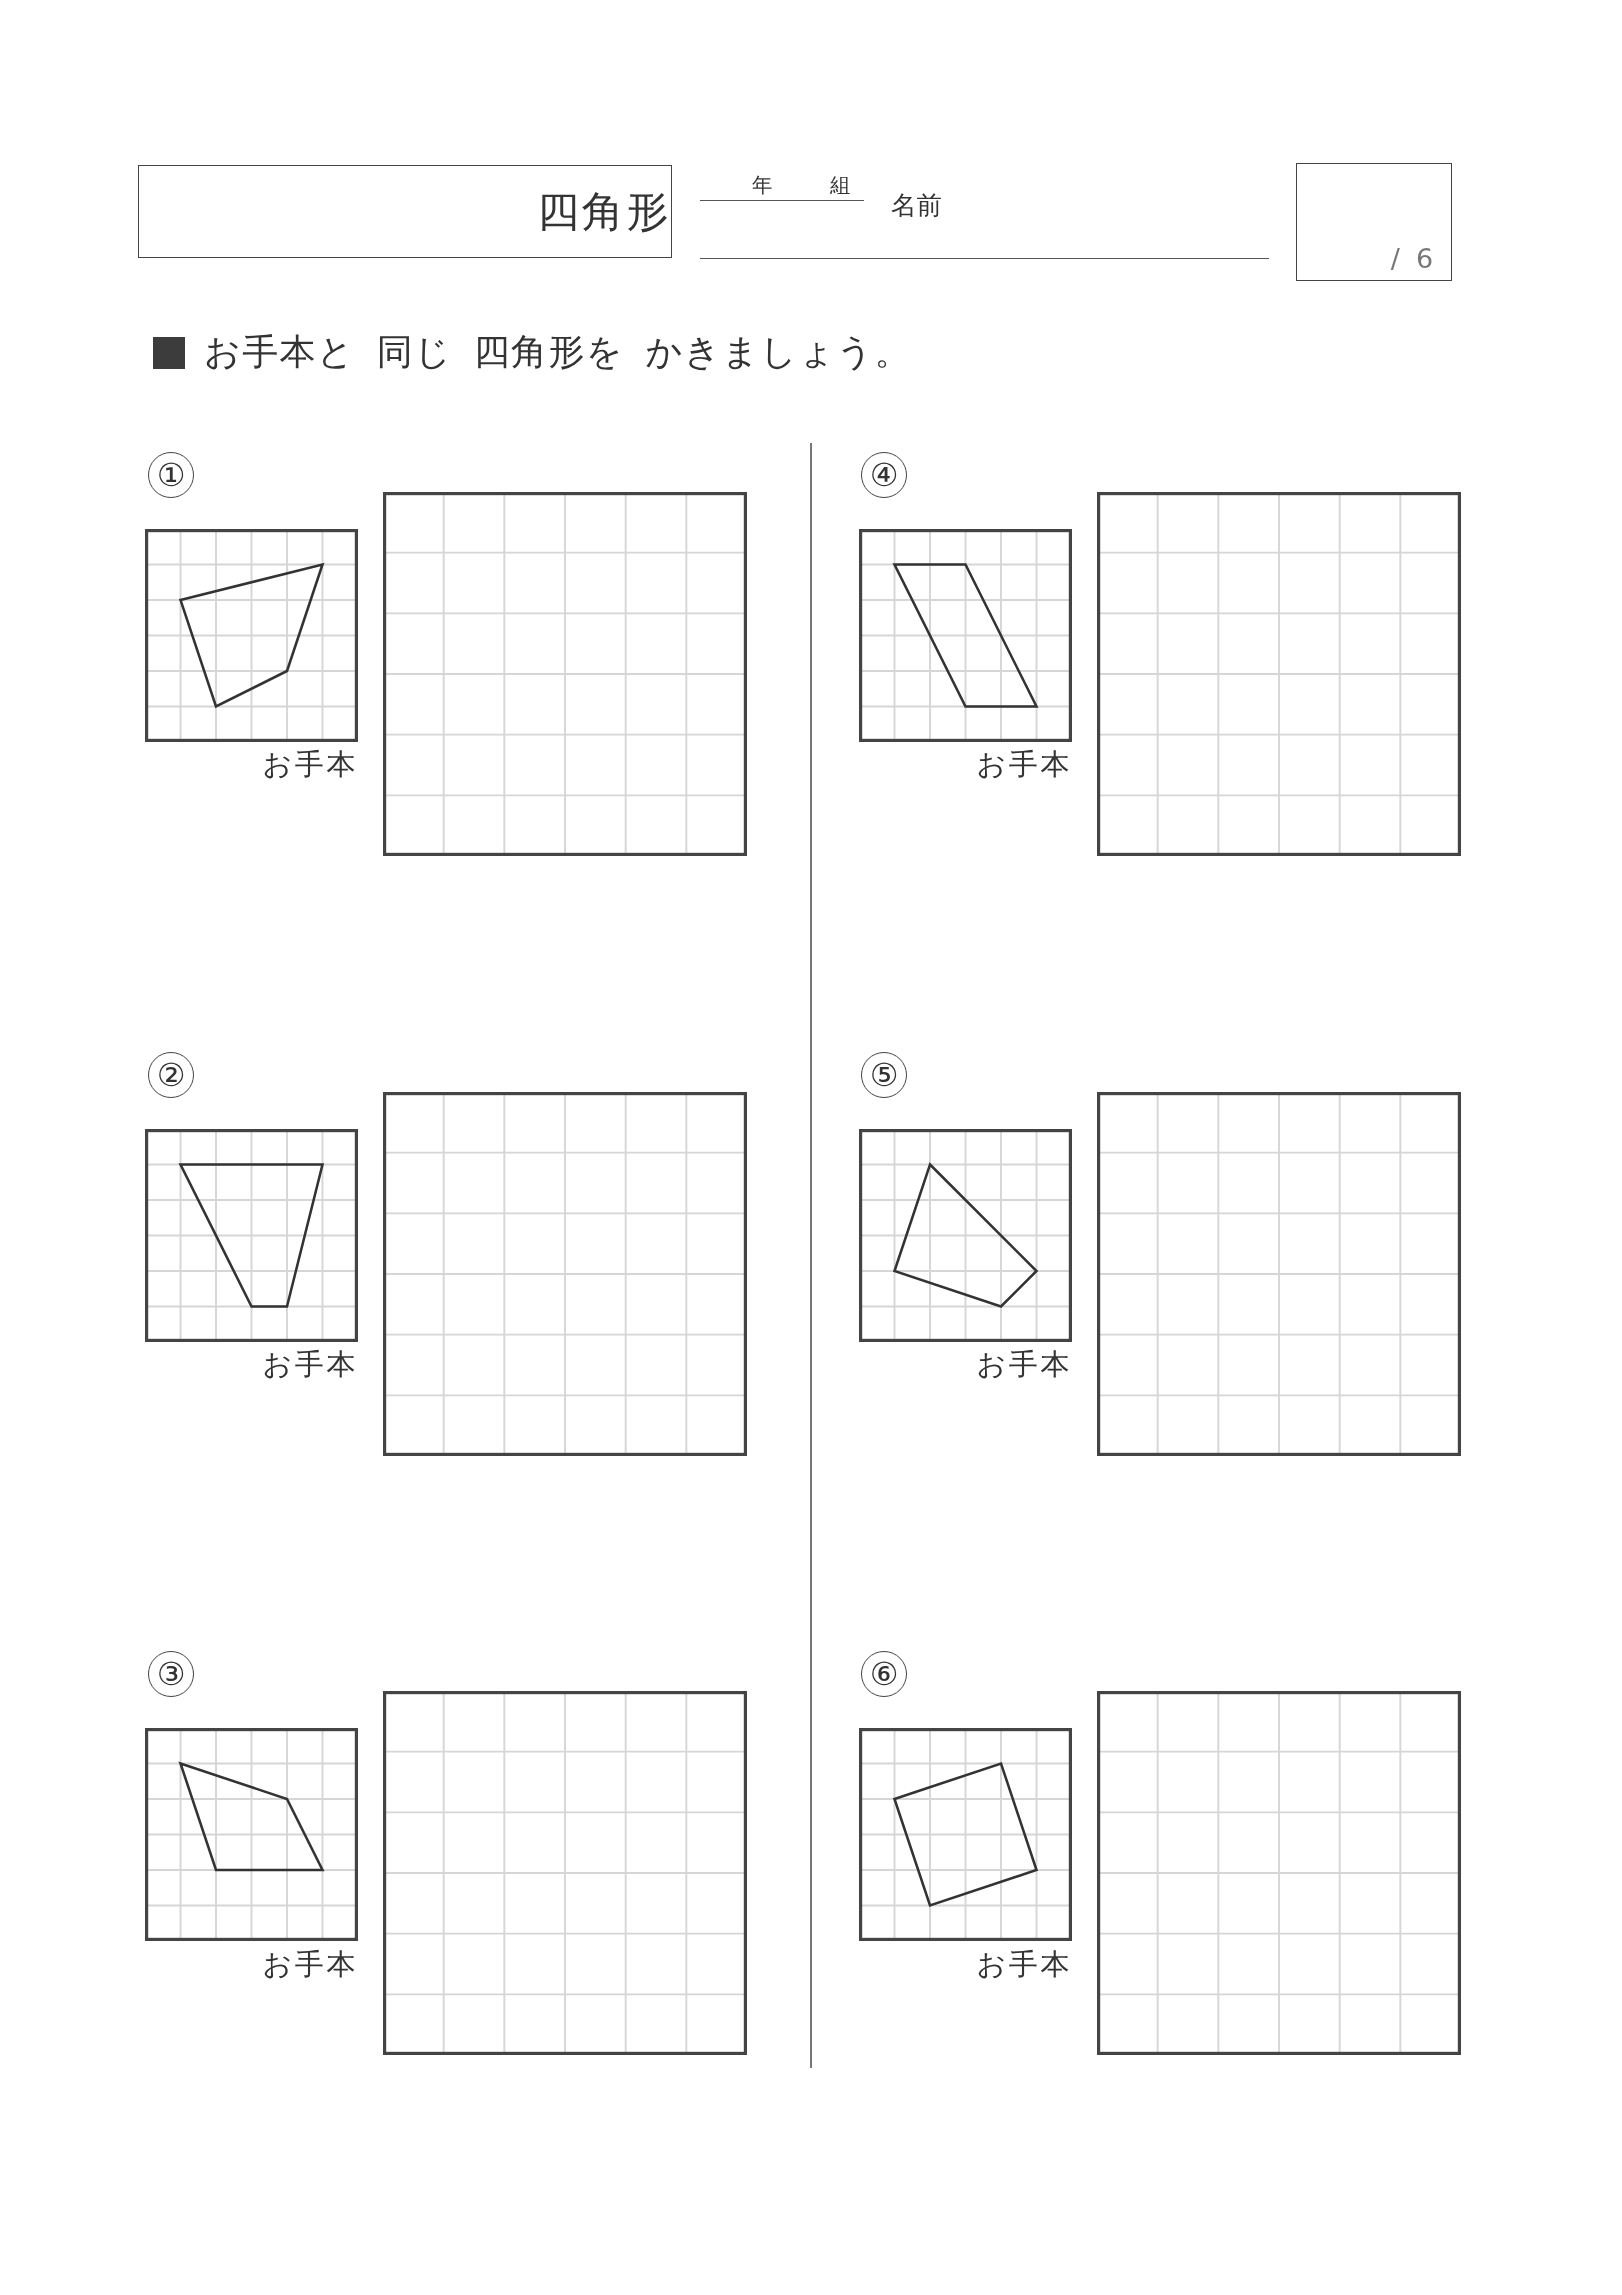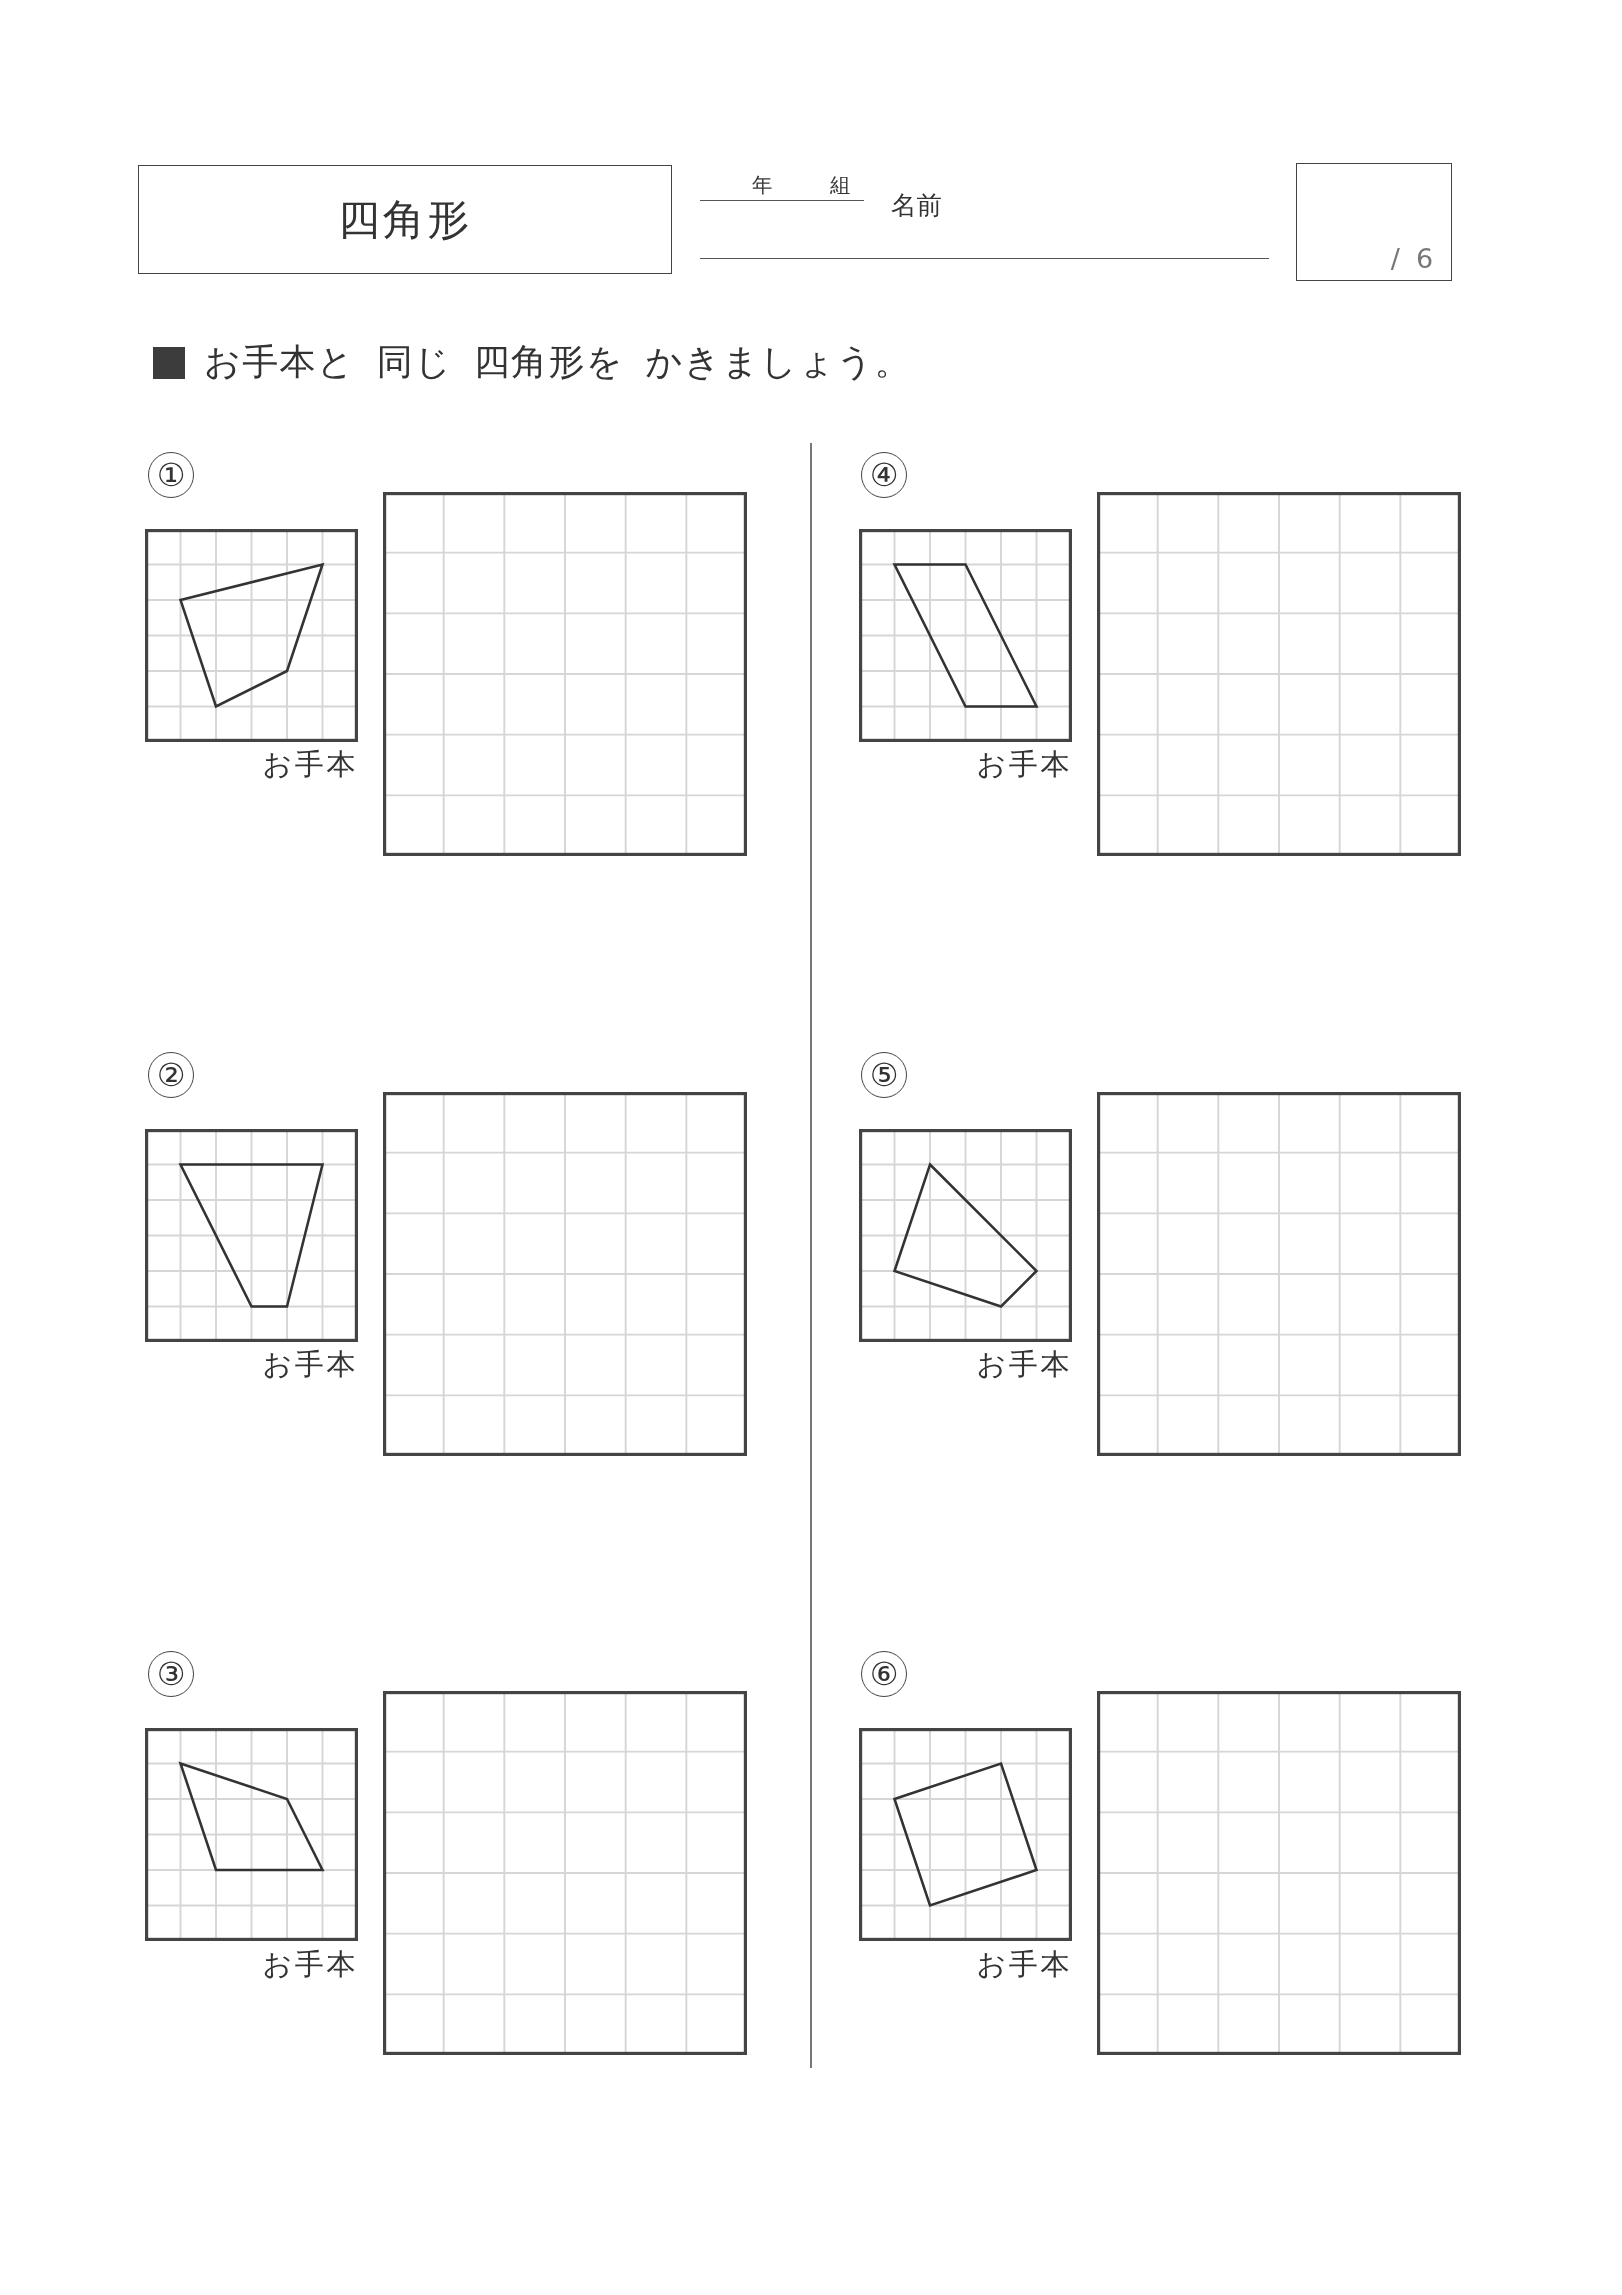--- a/index.html
+++ b/index.html
@@ -1,28 +1,28 @@
 <!DOCTYPE html>
 <html style="font-size:10.2px"><head>
 <meta charset="utf-8">
 <style>
   html, body { margin: 0; padding: 0; background: #ffffff; }
   body { width: 1623px; height: 2295px; position: relative; overflow: hidden;
          font-family: "DejaVu Sans", "Liberation Sans", sans-serif; color: #333333; }
   .abs { position: absolute; }
-  .title-box { left: 138px; top: 165px; width: 534px; height: 109px; border: 1.3px solid #444; box-sizing: border-box;
-               display: flex; align-items: center; justify-content: center; }
+  .title-box { left: 138px; top: 165px; width: 534px; height: 93px; border: 1.3px solid #444; box-sizing: border-box;
+               display: flex; align-items: center; justify-content: flex-end; }
   .title-text { font-size: 42px; letter-spacing: 2.6px; color: #333; }
   .class-line { left: 700px; top: 200px; width: 164px; height: 0; border-top: 1.9px solid #555; }
   .name-line { left: 700px; top: 258px; width: 569px; height: 0; border-top: 1.9px solid #555; }
   .small-label { font-size: 20.4px; color: #333; }
   .name-label { font-size: 25.5px; color: #333; }
   .score-box { left: 1296px; top: 163px; width: 156px; height: 118px; border: 1.9px solid #444; box-sizing: border-box; }
   .score-text { position: absolute; right: 14px; bottom: 6.4px; font-size: 27px; color: #777; letter-spacing: 3.8px; }
-  .instr { left: 153px; top: 338px; display: flex; align-items: center; }
+  .instr { left: 153px; top: 328px; display: flex; align-items: center; }
   .instr-square { width: 32px; height: 32px; background: #3c3c3c; margin-right: 19px; }
   .instr-text { font-size: 36px; color: #333; letter-spacing: 1.3px; word-spacing: 9px; }
   .divider { left: 810px; top: 443px; width: 1.9px; height: 1625px; background: #777; }
   .num { width: 46px; height: 46px; border: 1.9px solid #444; border-radius: 50%; box-sizing: border-box;
          display: flex; align-items: center; justify-content: center; font-size: 32px; color: #333; }
   .grid svg { display: block; }
   .caption { font-size: 29px; color: #333; text-align: right; letter-spacing: 2.6px; }
 </style>
 </head>
 <body>

